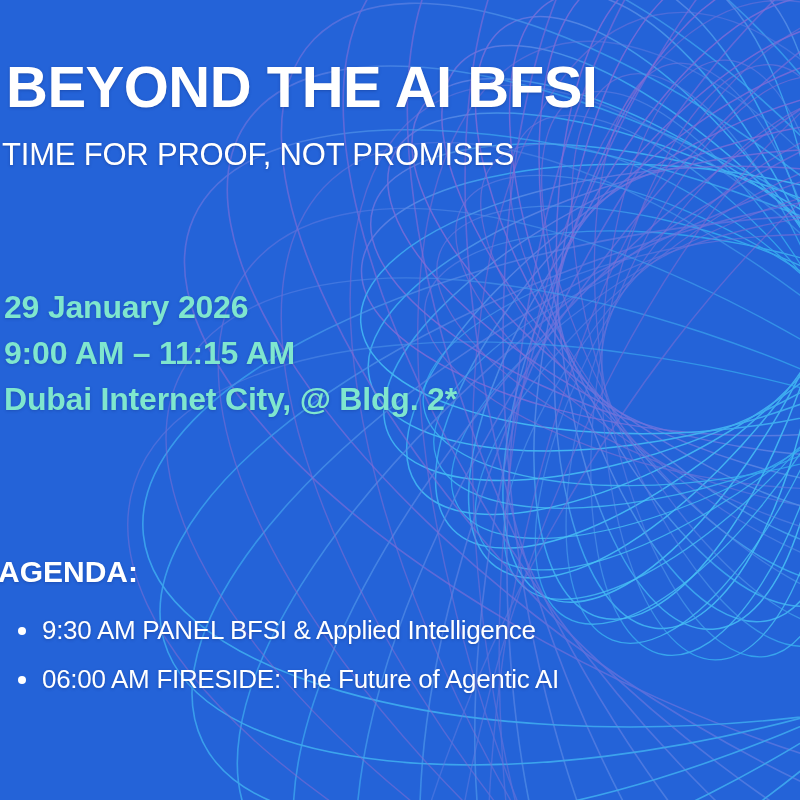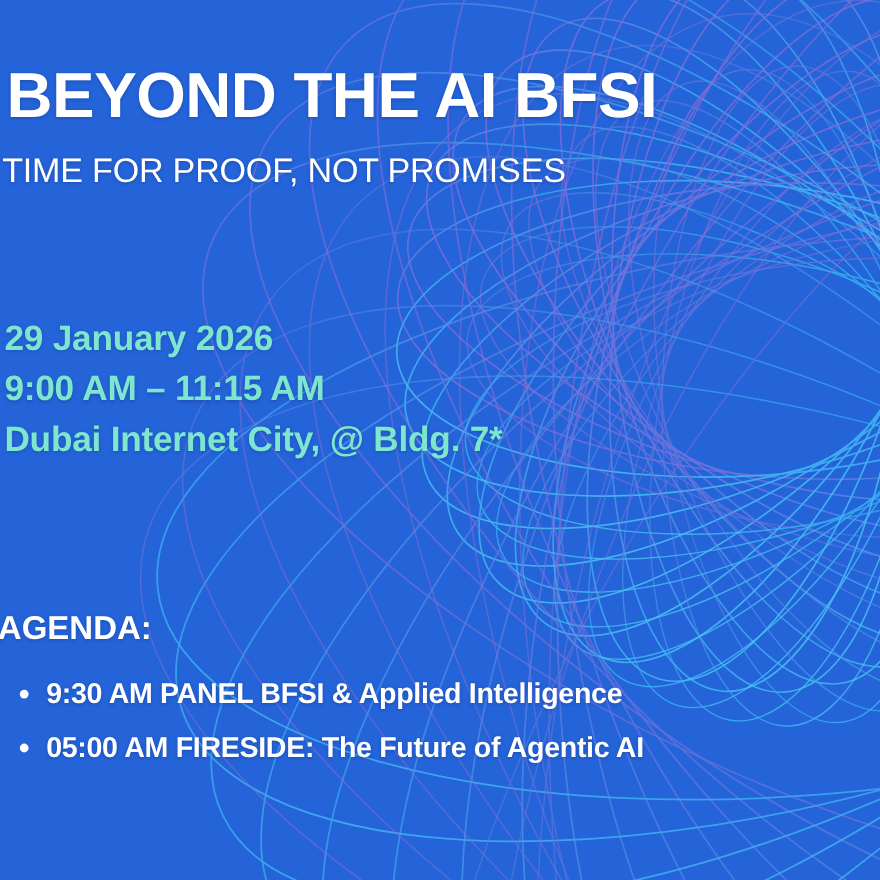--- a/index.html
+++ b/index.html
@@ -95,21 +95,21 @@
     margin: 0;
     padding: 0;
     list-style: none;
   }
   .agenda-item {
     position: relative;
     height: 49px;
     padding-left: 42px;
     font-size: 26px;
     line-height: 40px;
-    font-weight: 700;
+    font-weight: 400;
     letter-spacing: -0.3px;
     color: #FFFFFF;
     white-space: nowrap;
     text-shadow: 0 1px 3px rgba(20,50,130,0.45);
   }
   .agenda-item .bullet {
     position: absolute;
     left: 18px;
     top: 17px;
     width: 8px;
@@ -223,30 +223,30 @@
 
   <div id="content">
 
     <div class="title" style="color: rgb(255, 255, 255);">BEYOND THE AI BFSI</div>
 
     <div class="subtitle" style="color: rgb(255, 255, 255);">TIME FOR PROOF, NOT PROMISES</div>
 
     <div class="details" style="color: rgb(127, 230, 206);">
       <div class="details-line">29 January 2026</div>
       <div class="details-line">9:00 AM – 11:15 AM</div>
-      <div class="details-line">Dubai Internet City, @ Bldg. 7*</div>
+      <div class="details-line">Dubai Internet City, @ Bldg. 2*</div>
     </div>
 
     <div class="agenda-heading" style="color: rgb(255, 255, 255);">AGENDA:</div>
 
     <ul class="agenda-list">
       <li class="agenda-item" style="color: rgb(255, 255, 255);">
         <span class="bullet" style="background: rgb(255, 255, 255);"></span>
         <span> 9:30 AM PANEL BFSI &amp; Applied Intelligence</span>
       </li>
       <li class="agenda-item" style="color: rgb(255, 255, 255);">
         <span class="bullet" style="background: rgb(255, 255, 255);"></span>
-        <span>05:00 AM FIRESIDE: The Future of Agentic AI</span>
+        <span>06:00 AM FIRESIDE: The Future of Agentic AI</span>
       </li>
     </ul>
 
   </div>
 </div>
 
 </body></html>

